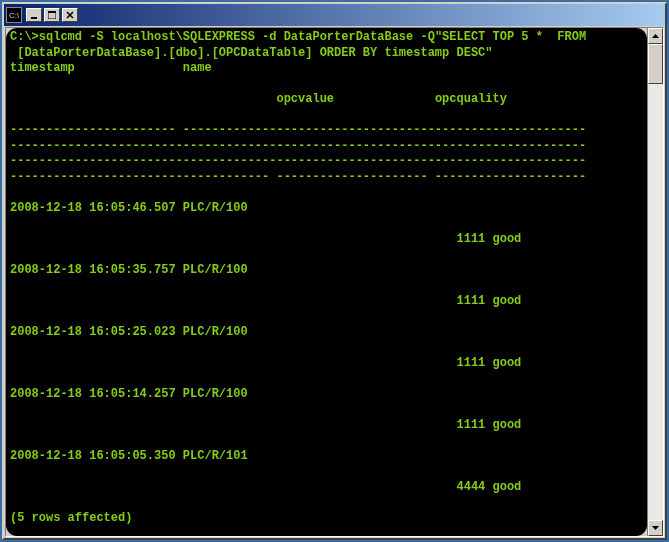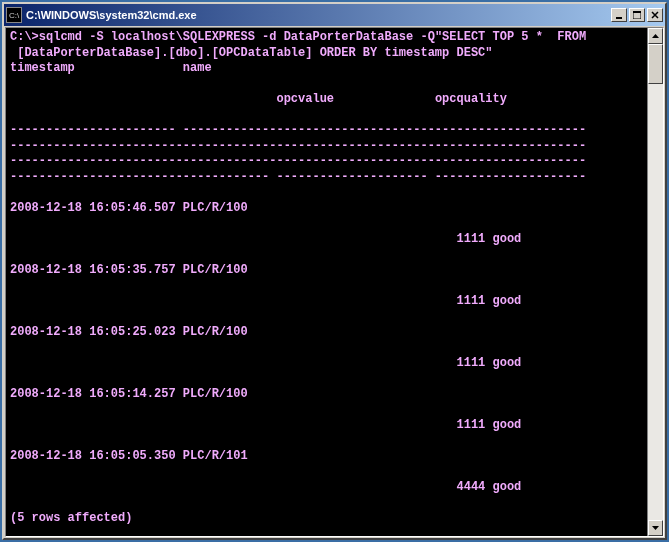--- a/index.html
+++ b/index.html
@@ -69,28 +69,29 @@
     display: flex;
     border: 1px solid #808080;
     border-right-color: #fff;
     border-bottom-color: #fff;
     margin: 1px;
     overflow: hidden;
   }
   .terminal {
     flex: 1;
     background: #000;
-    color: #f0abfc;
+    color: #84cc16;
     font-family: 'Lucida Console', 'Courier New', monospace;
     font-size: 12px;
     line-height: 15.5px;
     padding: 2px 4px;
     white-space: pre;
     overflow: hidden;
     font-weight: bold;
+    border-radius: 11px;
   }
   .scrollbar {
     width: 16px;
     background: #d4d0c8;
     display: flex;
     flex-direction: column;
     border-left: 1px solid #808080;
   }
   .scrollbar .arrow, .scrollbar .thumb {
     background: #d4d0c8;
@@ -117,21 +118,20 @@
     height: 40px;
   }
   .dashrow { letter-spacing: 0; }
 </style>
 </head>
 <body>
 
 <div class="window">
   <div class="titlebar">
     <div class="icon">C:\</div>
-    <div class="title">C:\WINDOWS\system32\cmd.exe</div>
     <div class="buttons">
       <div class="btn">
         <svg width="8" height="8">
             <rect x="1" y="6" width="6" height="2" fill="#000"></rect>
           </svg>
       </div>
       <div class="btn">
         <svg width="8" height="8">
             <rect x="0" y="0" width="8" height="8" fill="none" stroke="#000" stroke-width="1"></rect>
             <rect x="0" y="0" width="8" height="2" fill="#000"></rect>

